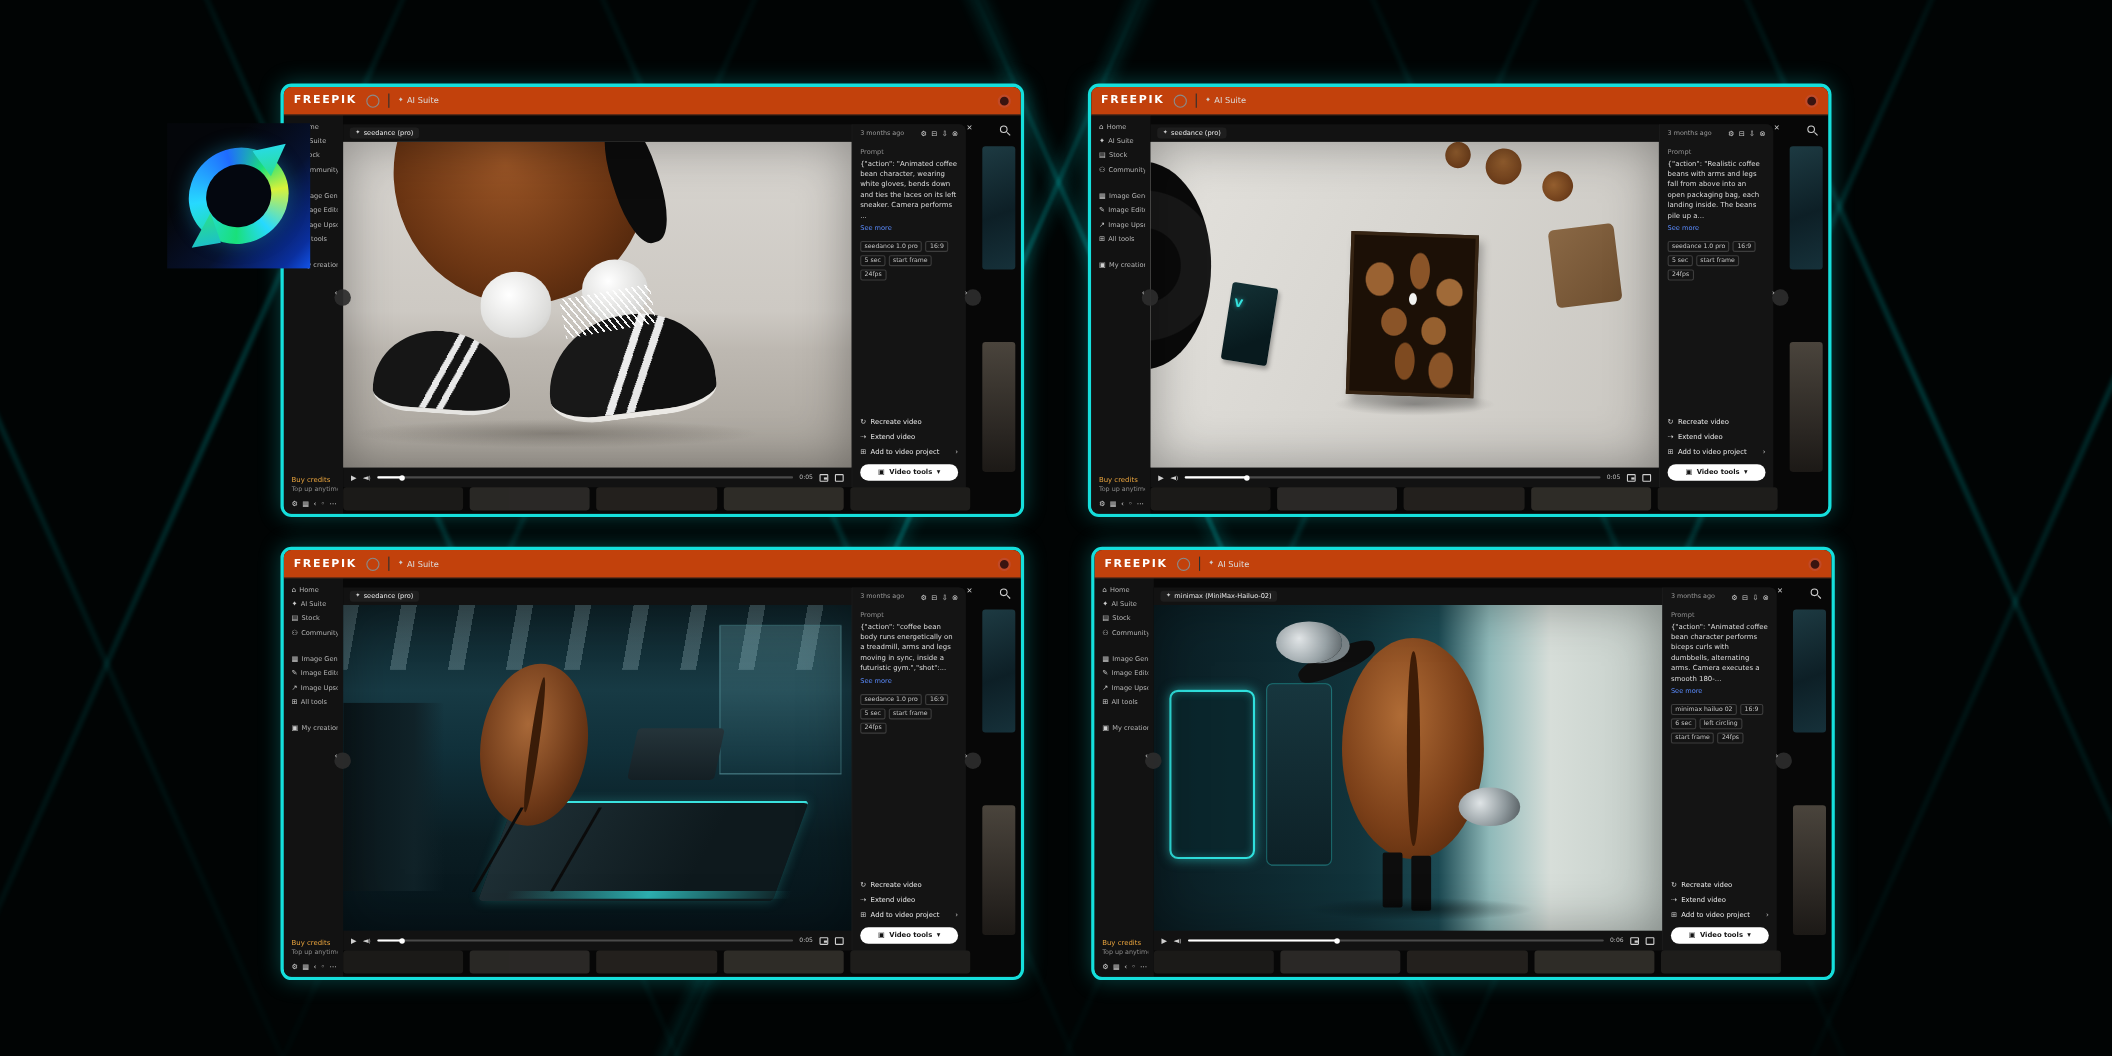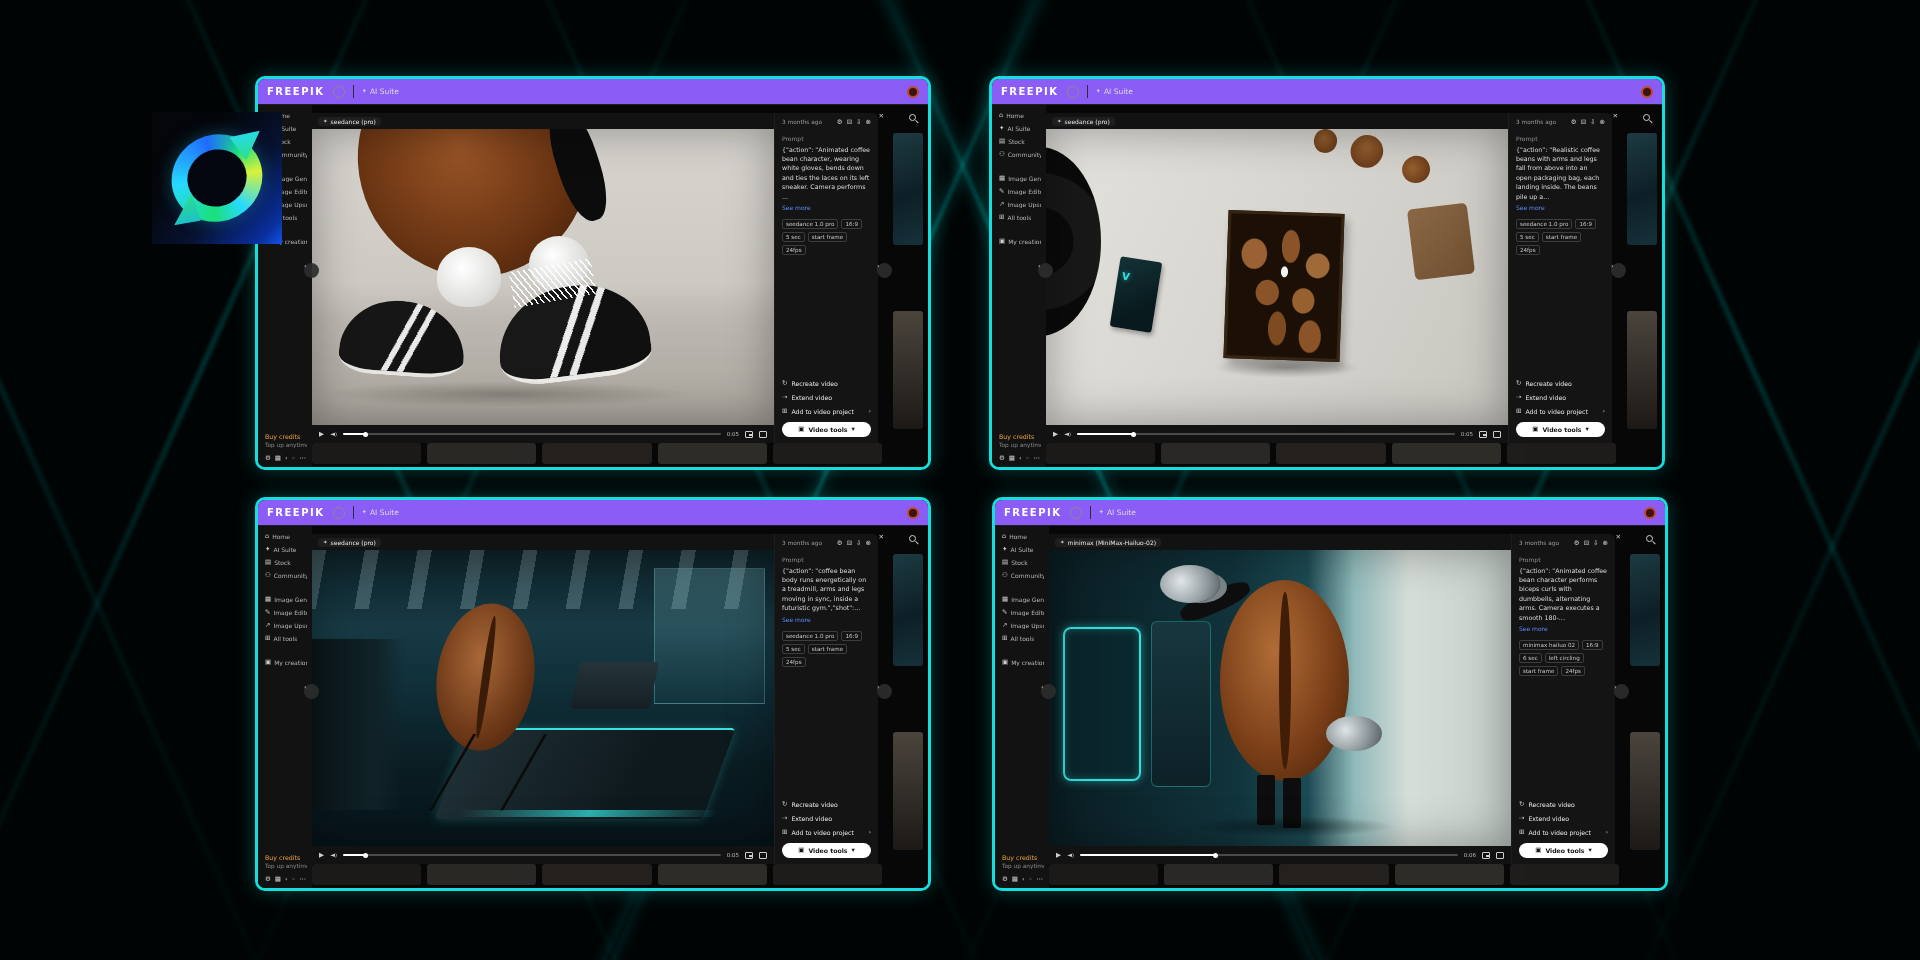--- a/index.html
+++ b/index.html
@@ -38,21 +38,21 @@
 
   
   .window{position:absolute;width:676px;height:394px;box-sizing:border-box;
           border:3px solid #15dfdc;border-radius:10px;background:#0e0e0e;z-index:2;
           box-shadow:0 0 20px rgba(21,223,220,.28);overflow:hidden;color:#ddd;}
   .win-0{left:255px;top:76px}
   .win-1{left:989px;top:76px}
   .win-2{left:255px;top:497px}
   .win-3{left:992px;top:497px}
 
-  .win-header{height:26px;display:flex;align-items:center;gap:8px;background:#8b5cf6;
+  .win-header{height:26px;display:flex;align-items:center;gap:8px;background:#c2410c;
               padding:0 9px;border-bottom:1px solid #1f1f1f;box-sizing:border-box;}
   .brand{font-weight:bold;font-size:10px;letter-spacing:1.5px;color:#fff;}
   .hdr-badge{width:10px;height:10px;border:1px solid #8a8a8a;border-radius:50%;display:inline-block;}
   .hdr-sep{width:1px;height:13px;background:#2e2e2e;display:inline-block;}
   .hdr-tab{font-size:7.5px;color:#ddd;display:flex;gap:3px;align-items:center;}
   .avatar{margin-left:auto;width:12px;height:12px;border-radius:50%;background:#3a1410;border:2px solid #c04a28;box-sizing:border-box;}
 
   .win-body{display:flex;height:362px;position:relative;}
 
   

